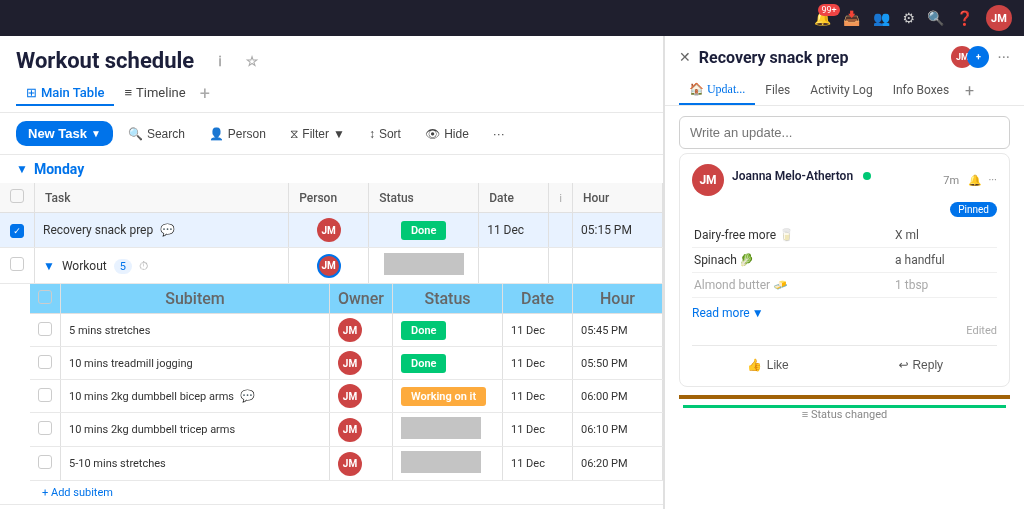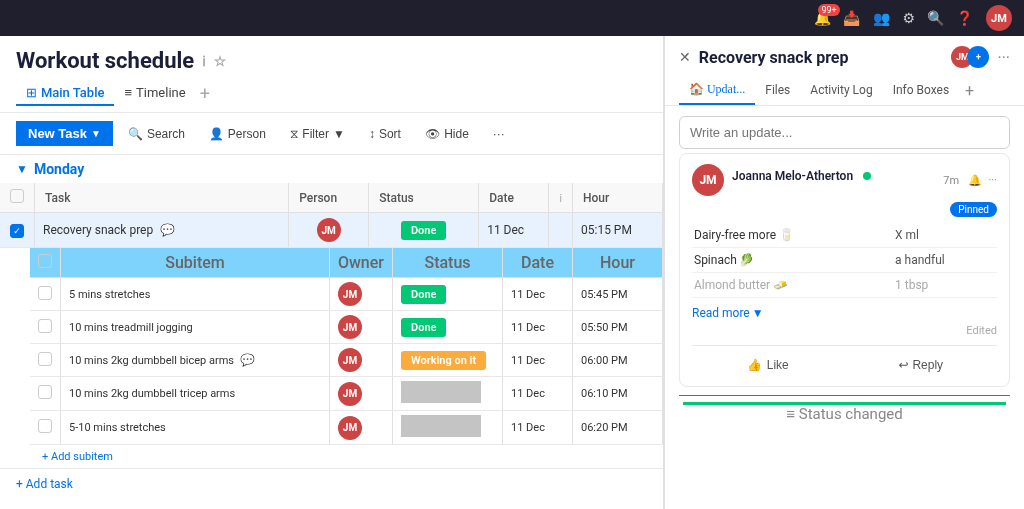--- a/index.html
+++ b/index.html
@@ -13,32 +13,32 @@
     .avatar-circle { width: 26px; height: 26px; border-radius: 50%; background: #c44; overflow: hidden; display: flex; align-items: center; justify-content: center; color: white; font-size: 11px; font-weight: bold; }
 
     
     .main-layout { display: flex; flex: 1; overflow: hidden; }
 
     
     .left-panel { flex: 1; background: white; display: flex; flex-direction: column; border-right: 1px solid #e0e0e0; overflow: hidden; }
 
     
     .panel-header { padding: 12px 16px 6px; border-bottom: 1px solid #e8e8e8; }
-    .project-title { font-size: 22px; font-weight: 700; color: #1c1f3a; display: flex; align-items: center; gap: 8px; margin-bottom: 8px; }
+    .project-title { font-size: 22px; font-weight: 700; color: #1c1f3a; display: flex; align-items: center; gap: 24px; margin-bottom: 8px; }
     .title-icon { color: #aaa; font-size: 14px; cursor: pointer; }
 
     
     .view-tabs { display: flex; align-items: center; gap: 0; margin-bottom: 0; }
     .view-tab { padding: 4px 10px; font-size: 13px; color: #444; cursor: pointer; display: flex; align-items: center; gap: 4px; border-bottom: 2px solid transparent; }
     .view-tab.active { color: #0073ea; border-bottom: 2px solid #0073ea; font-weight: 500; }
     .add-view-btn { color: #aaa; font-size: 18px; cursor: pointer; margin-left: 4px; line-height: 1; }
 
     
     .toolbar { display: flex; align-items: center; gap: 6px; padding: 8px 16px; border-bottom: 1px solid #e8e8e8; }
-    .btn-new-task { background: #0073ea; color: white; border: none; border-radius: 0; padding: 5px 12px; font-size: 13px; font-weight: 600; cursor: pointer; display: flex; align-items: center; gap: 4px; }
+    .btn-new-task { background: #0073ea; color: white; border: none; border-radius: 10px; padding: 5px 12px; font-size: 13px; font-weight: 600; cursor: pointer; display: flex; align-items: center; gap: 4px; }
     .btn-new-task .dropdown-arrow { font-size: 10px; }
     .toolbar-btn { background: none; border: 1px solid transparent; border-radius: 4px; padding: 4px 8px; color: #444; font-size: 12px; cursor: pointer; display: flex; align-items: center; gap: 4px; }
 
     
     .table-area { flex: 1; overflow-y: auto; overflow-x: auto; }
     .group-header { padding: 6px 16px; display: flex; align-items: center; gap: 6px; font-weight: 700; color: #0073ea; font-size: 14px; }
     .group-collapse-icon { font-size: 12px; color: #0073ea; cursor: pointer; }
 
     
     .main-table { width: 100%; border-collapse: collapse; }
@@ -101,21 +101,21 @@
     .ingredient-name { color: #1c1f3a; }
     .ingredient-faded { color: #aaa !important; margin-left: 24px; }
     .amount-faded { color: #aaa !important; }
 
     .read-more { color: #0073ea; font-size: 12px; cursor: pointer; margin-bottom: 4px; display: flex; gap: 2px; }
     .edited-label { font-size: 11px; color: #aaa; text-align: right; margin-bottom: 8px; }
 
     .comment-actions { display: flex; justify-content: center; gap: 0; border-top: 1px solid #e8e8e8; padding-top: 8px; }
     .action-btn { flex: 1; background: none; border: none; color: #555; font-size: 12px; cursor: pointer; padding: 4px; display: flex; align-items: center; justify-content: center; gap: 4px; }
 
-    .status-changed { font-size: 15px; color: #888; text-align: center; padding: 4px; border-top: 1px solid #a16207; margin-top: 4px; }
+    .status-changed { font-size: 11px; color: #888; text-align: center; padding: 4px; border-top: 4px solid #a16207; margin-top: 4px; }
     .status-bar { display: flex; height: 3px; margin-top: 2px; }
     .sb-green { background: #00c875; flex: 1; }
 
     
     ::-webkit-scrollbar { width: 4px; height: 4px; }
     ::-webkit-scrollbar-thumb { background: #ccc; border-radius: 2px; }
 
     .checkbox { width: 14px; height: 14px; border: 1px solid #ccc; border-radius: 3px; display: inline-block; cursor: pointer; }
     .checked-box { background: #0073ea; border-color: #0073ea; display: inline-flex; align-items: center; justify-content: center; color: white; font-size: 9px; }
 
@@ -223,20 +223,38 @@
               <span class="avatar-sm">JM</span>
             </td>
             <td class="col-status">
               <span class="status-badge status-done">Done</span>
             </td>
             <td class="col-date">11 Dec</td>
             <td class="col-info"></td>
             <td class="col-hour">05:15 PM</td>
           </tr>
 
+          <tr>
+            <td class="col-check"><span class="checkbox"></span></td>
+            <td class="col-task">
+              <span style="color:#0073ea; margin-right:4px;">▼</span>
+              <span>Workout</span>
+              <span style="background:#e8f2ff; color:#0073ea; border-radius:10px; padding:1px 6px; font-size:11px; margin-left:4px;">5</span>
+              <span class="row-icon">⏱</span>
+            </td>
+            <td class="col-person">
+              <span class="avatar-sm" style="border: 2px solid #0073ea;">JM</span>
+            </td>
+            <td class="col-status">
+              <span class="status-empty"></span>
+            </td>
+            <td class="col-date"></td>
+            <td class="col-info"></td>
+            <td class="col-hour"></td>
+          </tr>
         </tbody>
       </table>
 
       <div class="subitem-section">
         <table class="sub-table">
           <thead>
             <tr>
               <th style="width:30px"><span class="checkbox"></span></th>
               <th style="min-width:160px"><span>Subitem</span></th>
               <th style="width:60px"><span>Owner</span></th>

